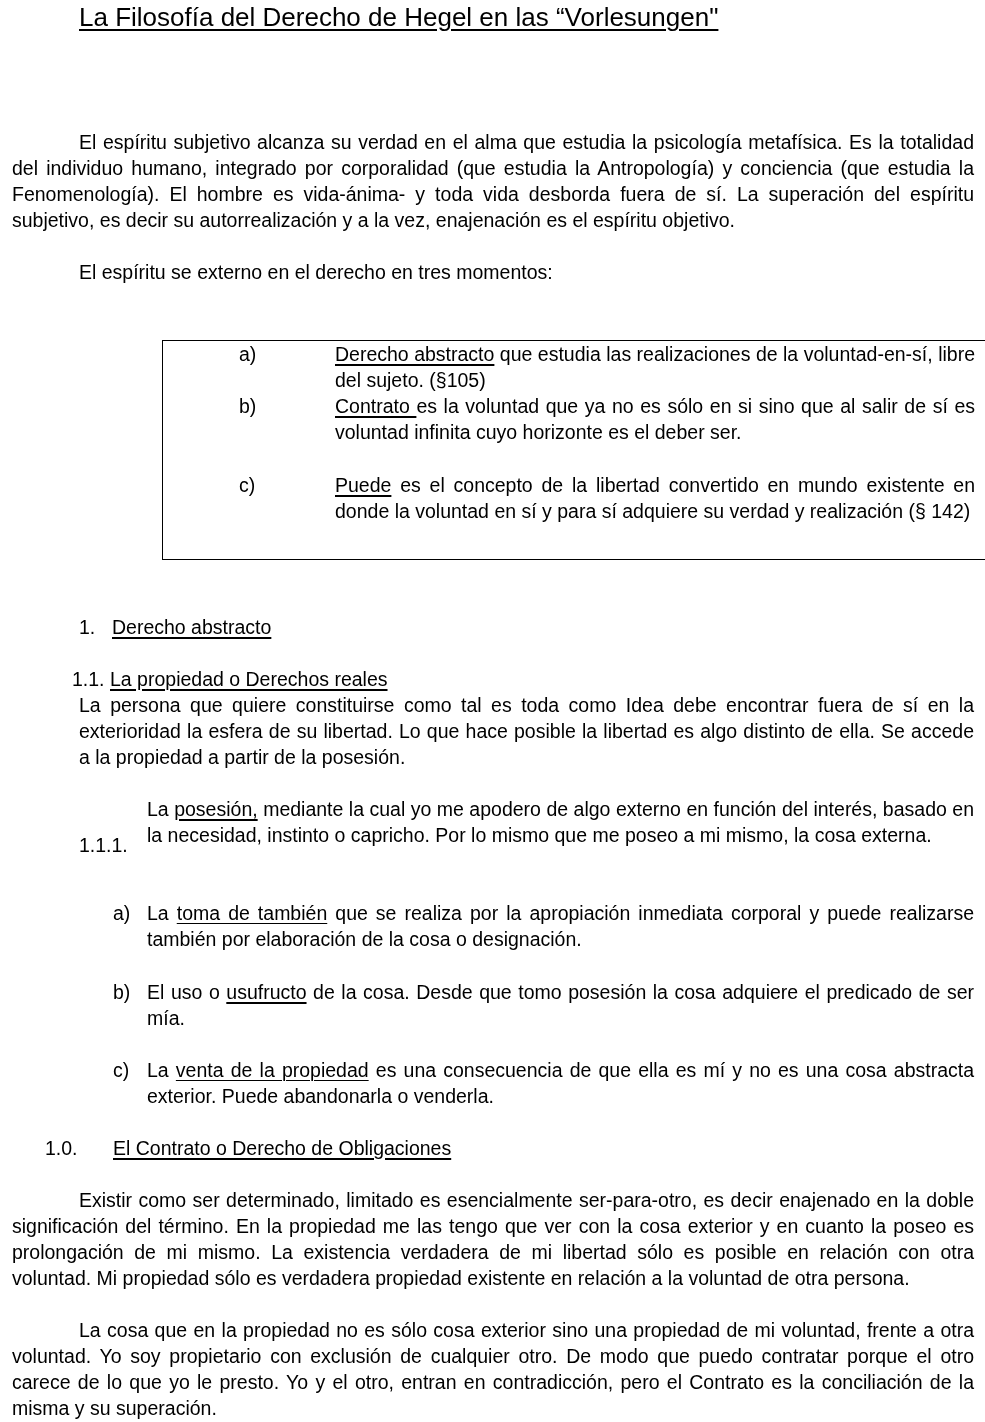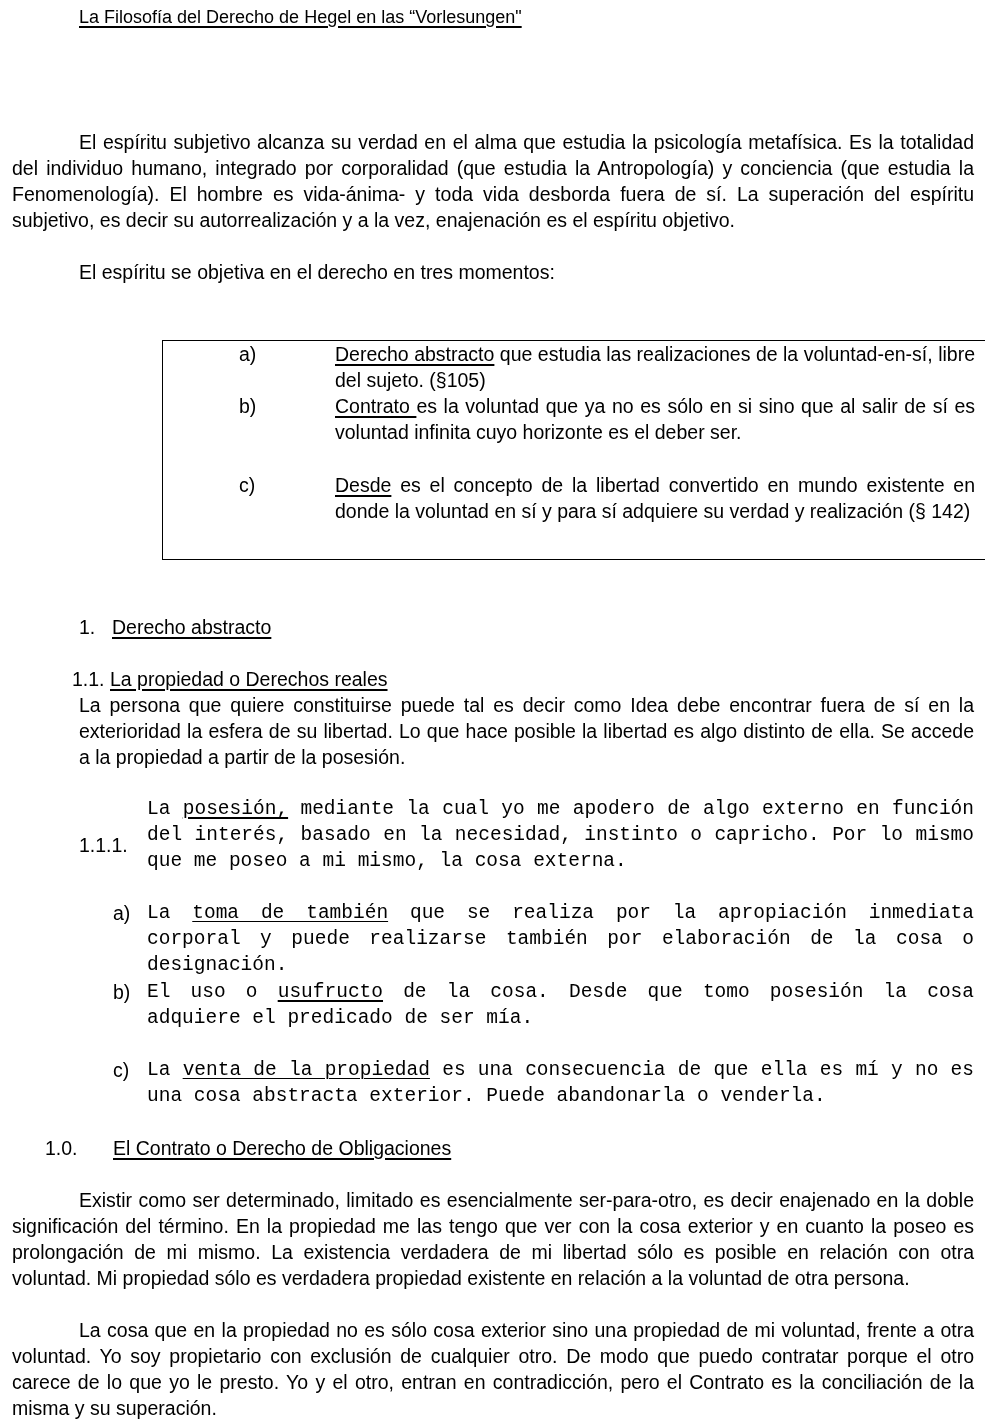--- a/index.html
+++ b/index.html
@@ -4,68 +4,68 @@
   <style>
     html, body { margin: 0; padding: 0; background: #ffffff; }
     body {
       width: 985px; height: 1422px; position: relative; overflow: hidden;
       font-family: "Liberation Sans", sans-serif; color: #000;
       font-size: 19.5px; line-height: 26px;
     }
     .abs { position: absolute; }
     .u { text-decoration: underline; text-decoration-thickness: 2px; text-underline-offset: 3px; }
     .just { text-align: justify; text-align-last: left; }
-    .title { left: 79px; top: 4px; font-size: 18px; }
+    .title { left: 79px; top: 4px; font-size: 26px; }
     .para { left: 12px; width: 962px; }
     .indent { text-indent: 67px; }
     .box {
       left: 162px; top: 340px; width: 823px; height: 220px;
       border-top: 1px solid #000; border-left: 1px solid #000; border-bottom: 1px solid #000;
       box-sizing: border-box;
     }
     .box-item { position: absolute; left: 0; width: 823px; }
     .box-letter { position: absolute; left: 76px; }
     .box-text { position: absolute; left: 172px; width: 640px; }
     .lst { position: absolute; }
     .lst-num { position: absolute; }
-    .lst-text { position: absolute; font-family: Liberation Mono, monospace; }
+    .lst-text { position: absolute; }
   </style>
 </head>
 <body>
 
 <div class="abs title u">La Filosofía del Derecho de Hegel en las “Vorlesungen"</div>
 
 <div class="abs para just indent" style="top:129px;">El espíritu subjetivo alcanza su verdad en el alma que estudia la psicología metafísica. Es la totalidad del individuo humano, integrado por corporalidad (que estudia la Antropología) y conciencia (que estudia la Fenomenología). El hombre es vida-ánima- y toda vida desborda fuera de sí. La superación del espíritu subjetivo, es decir su autorrealización y a la vez, enajenación es el espíritu objetivo.</div>
-<div class="abs para indent" style="top:259px;">El espíritu se objetiva en el derecho en tres momentos:</div>
+<div class="abs para indent" style="top:259px;">El espíritu se externo en el derecho en tres momentos:</div>
 
 <div class="abs box">
   <div class="box-item" style="top:0px;">
     <span class="box-letter">a)</span>
     <div class="box-text just"><span class="u">Derecho abstracto</span><span> que estudia las realizaciones de la voluntad-en-sí, libre del sujeto. (§105)</span></div>
   </div>
   <div class="box-item" style="top:52px;">
     <span class="box-letter">b)</span>
     <div class="box-text just"><span class="u">Contrato </span><span>es la voluntad que ya no es sólo en si sino que al salir de sí es voluntad infinita cuyo horizonte es el deber ser.</span></div>
   </div>
   <div class="box-item" style="top:131px;">
     <span class="box-letter">c)</span>
-    <div class="box-text just"><span class="u">Desde</span><span> es el concepto de la libertad convertido en mundo existente en donde la voluntad en sí y para sí adquiere su verdad y realización (§ 142)</span></div>
+    <div class="box-text just"><span class="u">Puede</span><span> es el concepto de la libertad convertido en mundo existente en donde la voluntad en sí y para sí adquiere su verdad y realización (§ 142)</span></div>
   </div>
 </div>
 
 <div class="lst" style="left:79px; top:614px;">
   <span>1.</span>
   <span class="u" style="position:absolute; left:33px; white-space:nowrap;">Derecho abstracto</span>
 </div>
 
 <div class="lst" style="left:72px; top:666px;">
   <span>1.1.</span>
   <span class="u" style="position:absolute; left:38px; white-space:nowrap;">La propiedad o Derechos reales</span>
 </div>
-<div class="abs just" style="left:79px; top:692px; width:895px;">La persona que quiere constituirse puede tal es decir como Idea debe encontrar fuera de sí en la exterioridad la esfera de su libertad. Lo que hace posible la libertad es algo distinto de ella. Se accede a la propiedad a partir de la posesión.</div>
+<div class="abs just" style="left:79px; top:692px; width:895px;">La persona que quiere constituirse como tal es toda como Idea debe encontrar fuera de sí en la exterioridad la esfera de su libertad. Lo que hace posible la libertad es algo distinto de ella. Se accede a la propiedad a partir de la posesión.</div>
 
 <div class="lst" style="left:79px; top:796px; width:895px;">
   <span class="lst-num" style="left:0;margin-top:36px;">1.1.1.</span>
   <div class="lst-text just" style="left:68px; width:827px;"><span>La </span><span class="u">posesión,</span><span> mediante la cual yo me apodero de algo externo en función del interés, basado en la necesidad, instinto o capricho. Por lo mismo que me poseo a mi mismo, la cosa externa.</span></div>
 </div>
 
 <div class="lst" style="left:113px; top:900px; width:861px;">
   <span class="lst-num" style="left:0;">a)</span>
   <div class="lst-text just" style="left:34px; width:827px;"><span>La </span><span class="u" style="text-decoration-thickness:1px;">toma de también</span><span> que se realiza por la apropiación inmediata corporal y puede realizarse también por elaboración de la cosa o designación.</span></div>
 </div>

